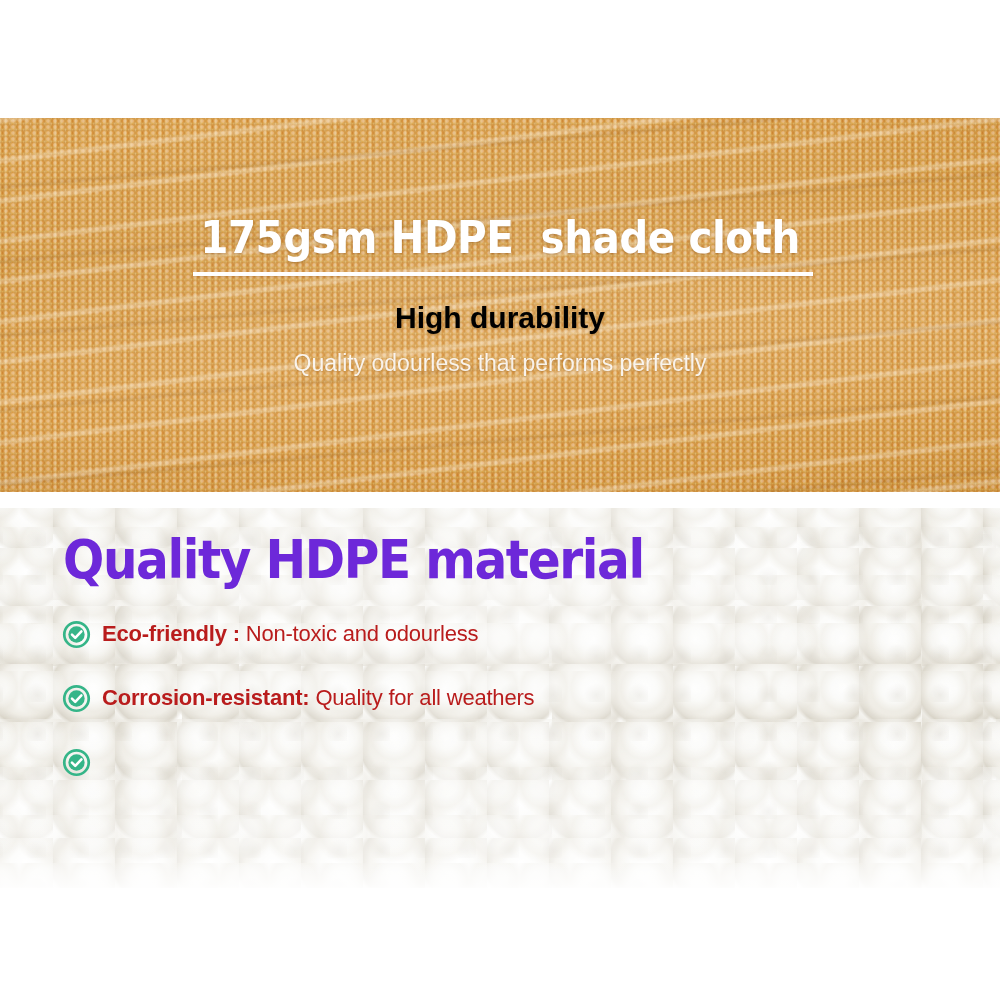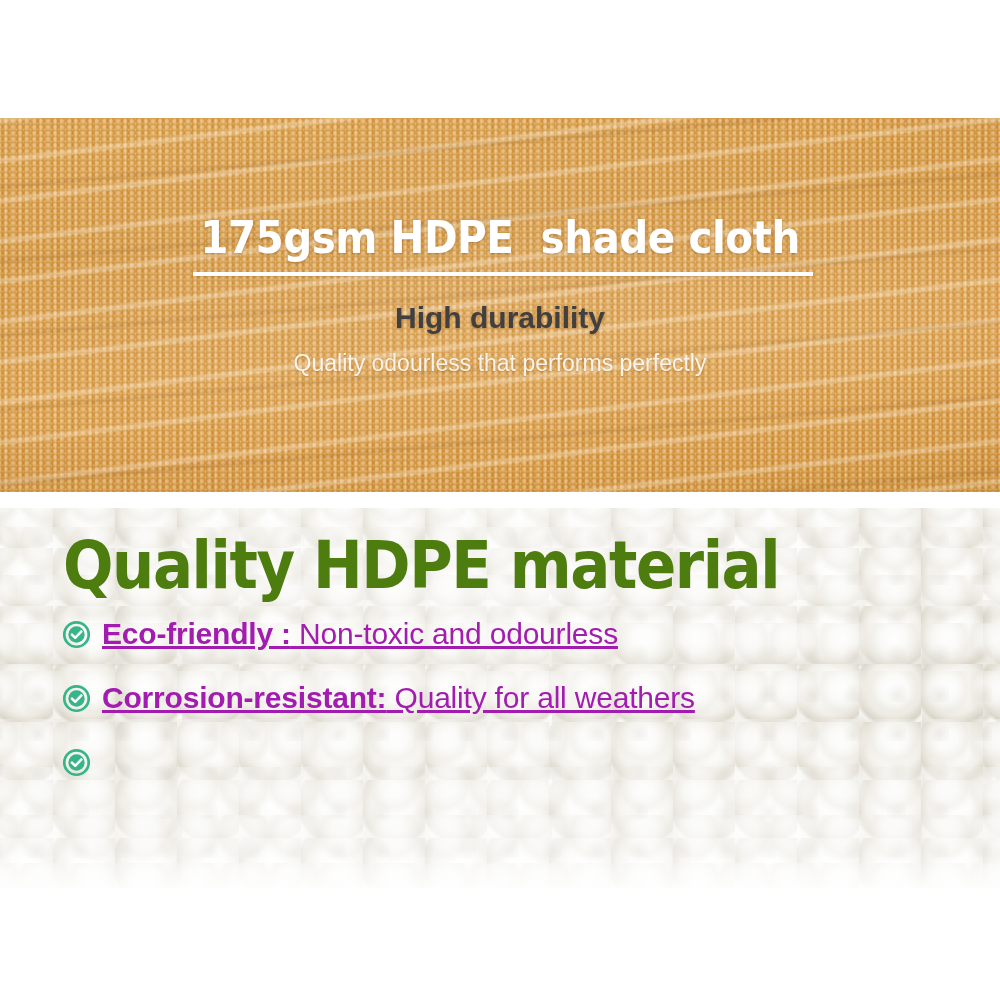--- a/index.html
+++ b/index.html
@@ -128,21 +128,21 @@
     box-shadow: 0 1px 2px rgba(120,70,20,0.25);
   }
   .subhead {
     position: absolute;
     left: 0;
     top: 183px;
     width: 1000px;
     font-family: "Liberation Sans Narrow", "Liberation Sans", sans-serif;
     font-weight: 600;
     font-size: 30px;
-    color: #404040;
+    color: #000000;
     text-shadow: 0 1px 3px rgba(120,70,20,0.40);
   }
   .subsub {
     position: absolute;
     left: 0;
     top: 232px;
     width: 1000px;
     font-family: "Liberation Sans Narrow", "Liberation Sans", sans-serif;
     font-weight: 300;
     font-size: 23px;
@@ -244,24 +244,24 @@
     top: 0;
     width: 1000px;
     height: 380px;
   }
   .hdpe-heading {
     position: absolute;
     left: 63px;
     top: 25px;
     font-family: "Liberation Sans Narrow", "DejaVu Sans Condensed", "Liberation Sans", sans-serif;
     font-weight: 700;
-    font-size: 66px;
+    font-size: 54px;
     line-height: 1;
     letter-spacing: -1.4px;
-    color: #4d7c0f;
+    color: #6d28d9;
     white-space: nowrap;
   }
   .bullets {
     position: absolute;
     left: 62px;
     top: 104px;
     width: 900px;
   }
   .bullet {
     display: flex;
@@ -271,25 +271,24 @@
   }
   .check-icon {
     flex: 0 0 auto;
     width: 29px;
     height: 29px;
     margin-right: 11px;
     display: block;
   }
   .bullet-text {
     font-family: "Liberation Sans Narrow", "Liberation Sans", sans-serif;
-    font-size: 30px;
-    color: #a21caf;
+    font-size: 22px;
+    color: #b91c1c;
     white-space: nowrap;
     letter-spacing: -0.2px;
-    text-decoration: underline;
   }
   .bullet-text .b-strong {
     font-weight: 700;
   }
   .bullet-text .b-rest {
     font-weight: 400;
   }
 </style>
 </head>
 <body>

